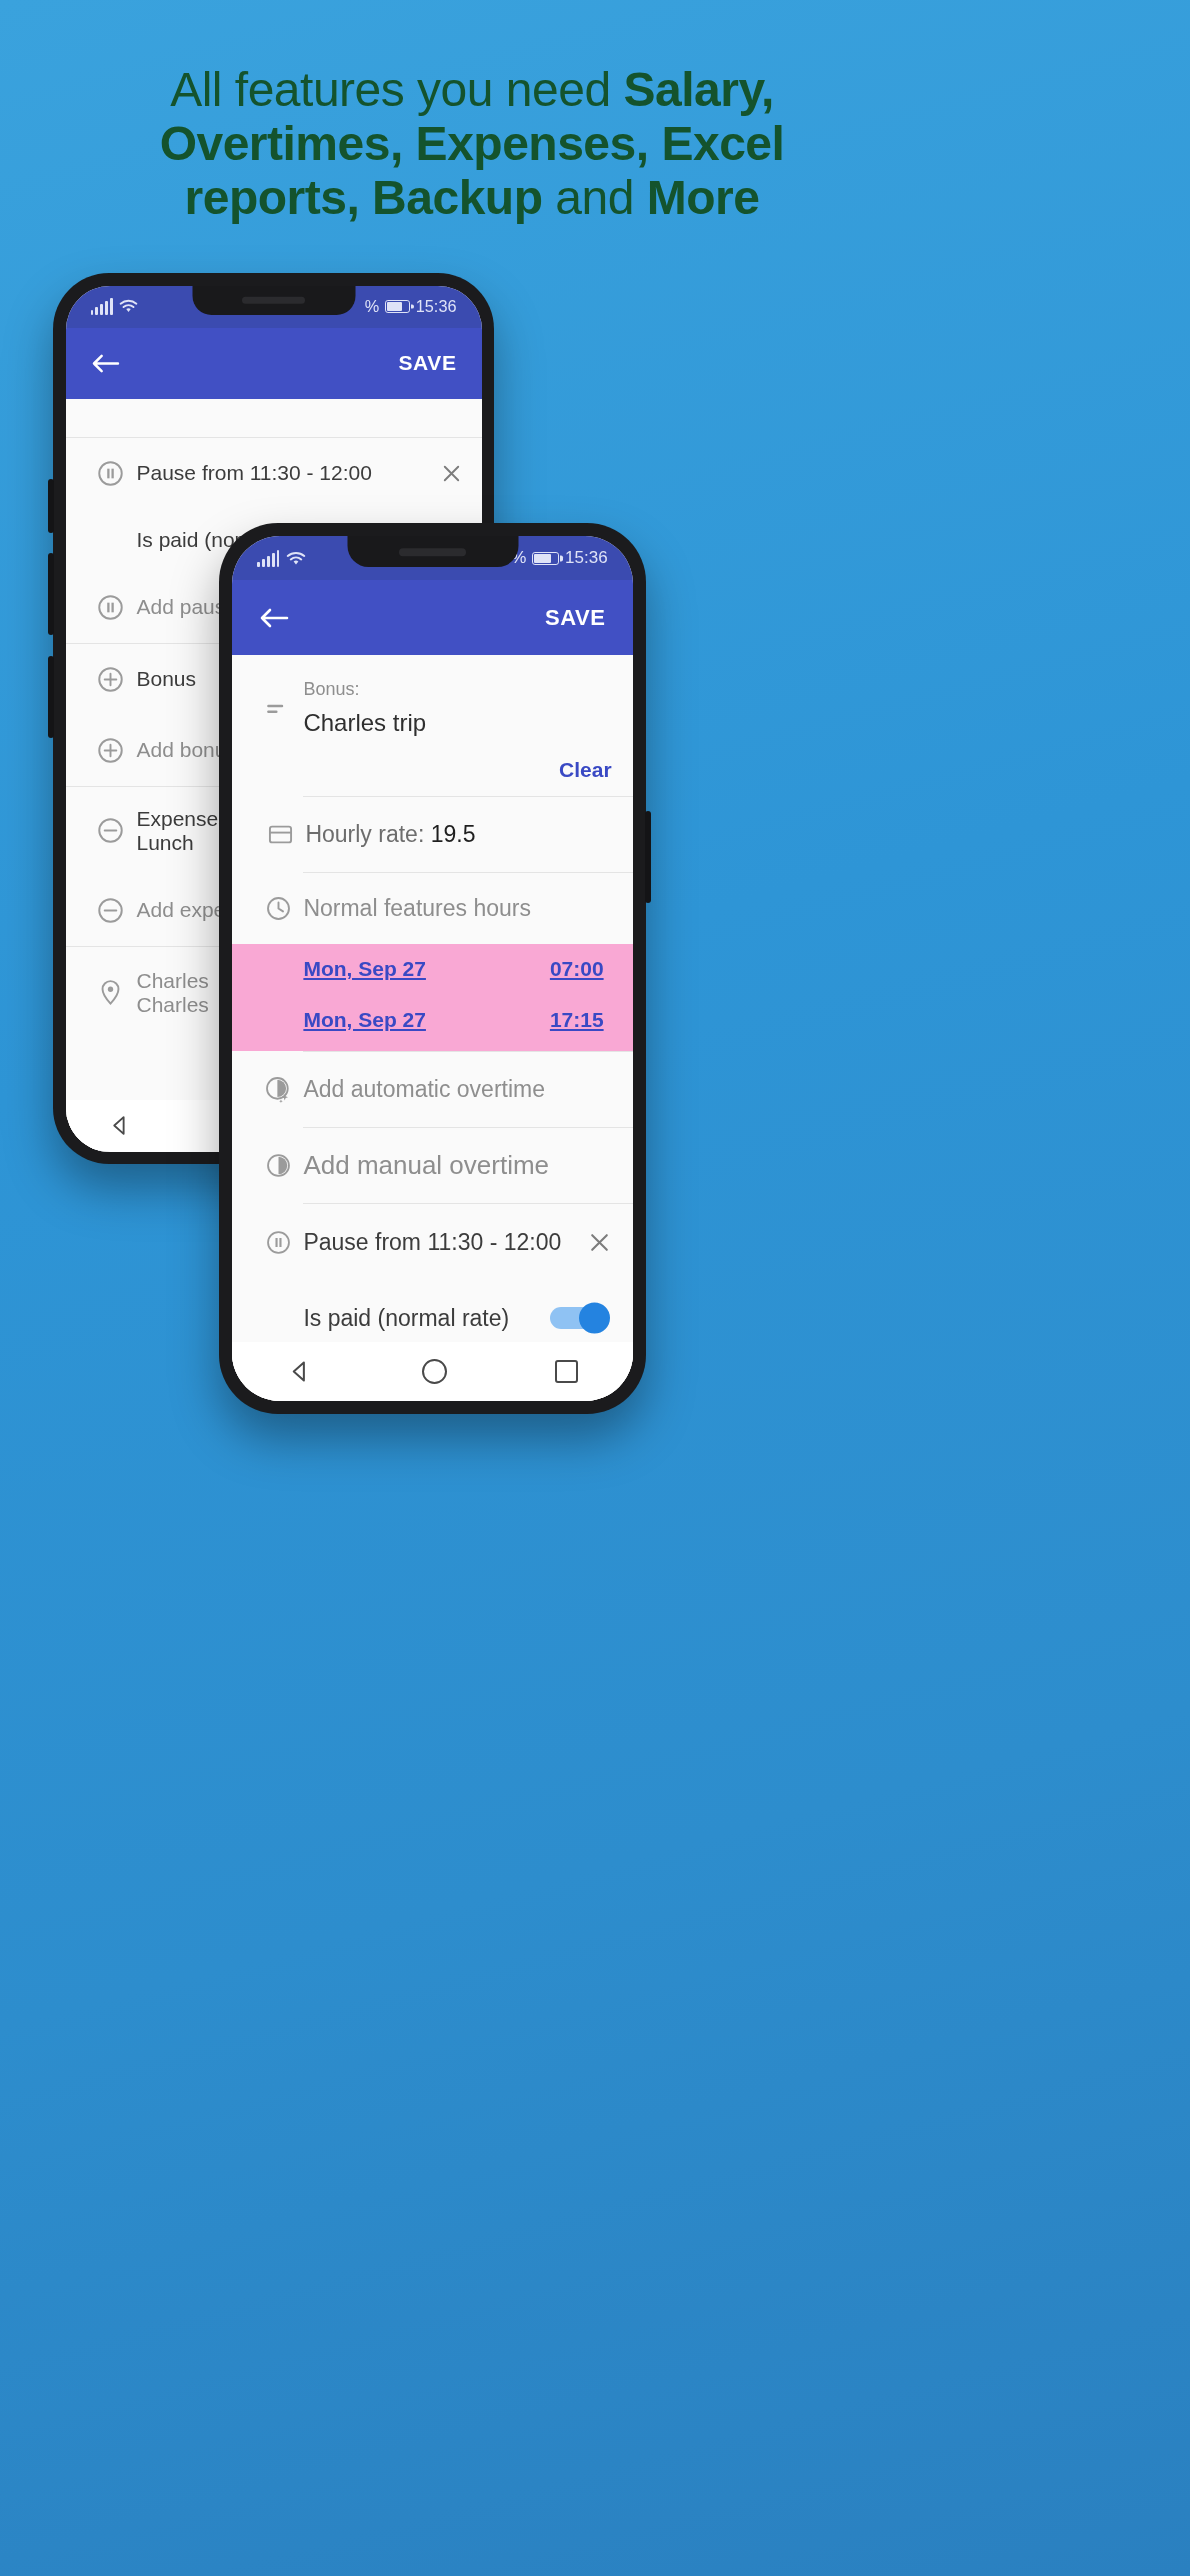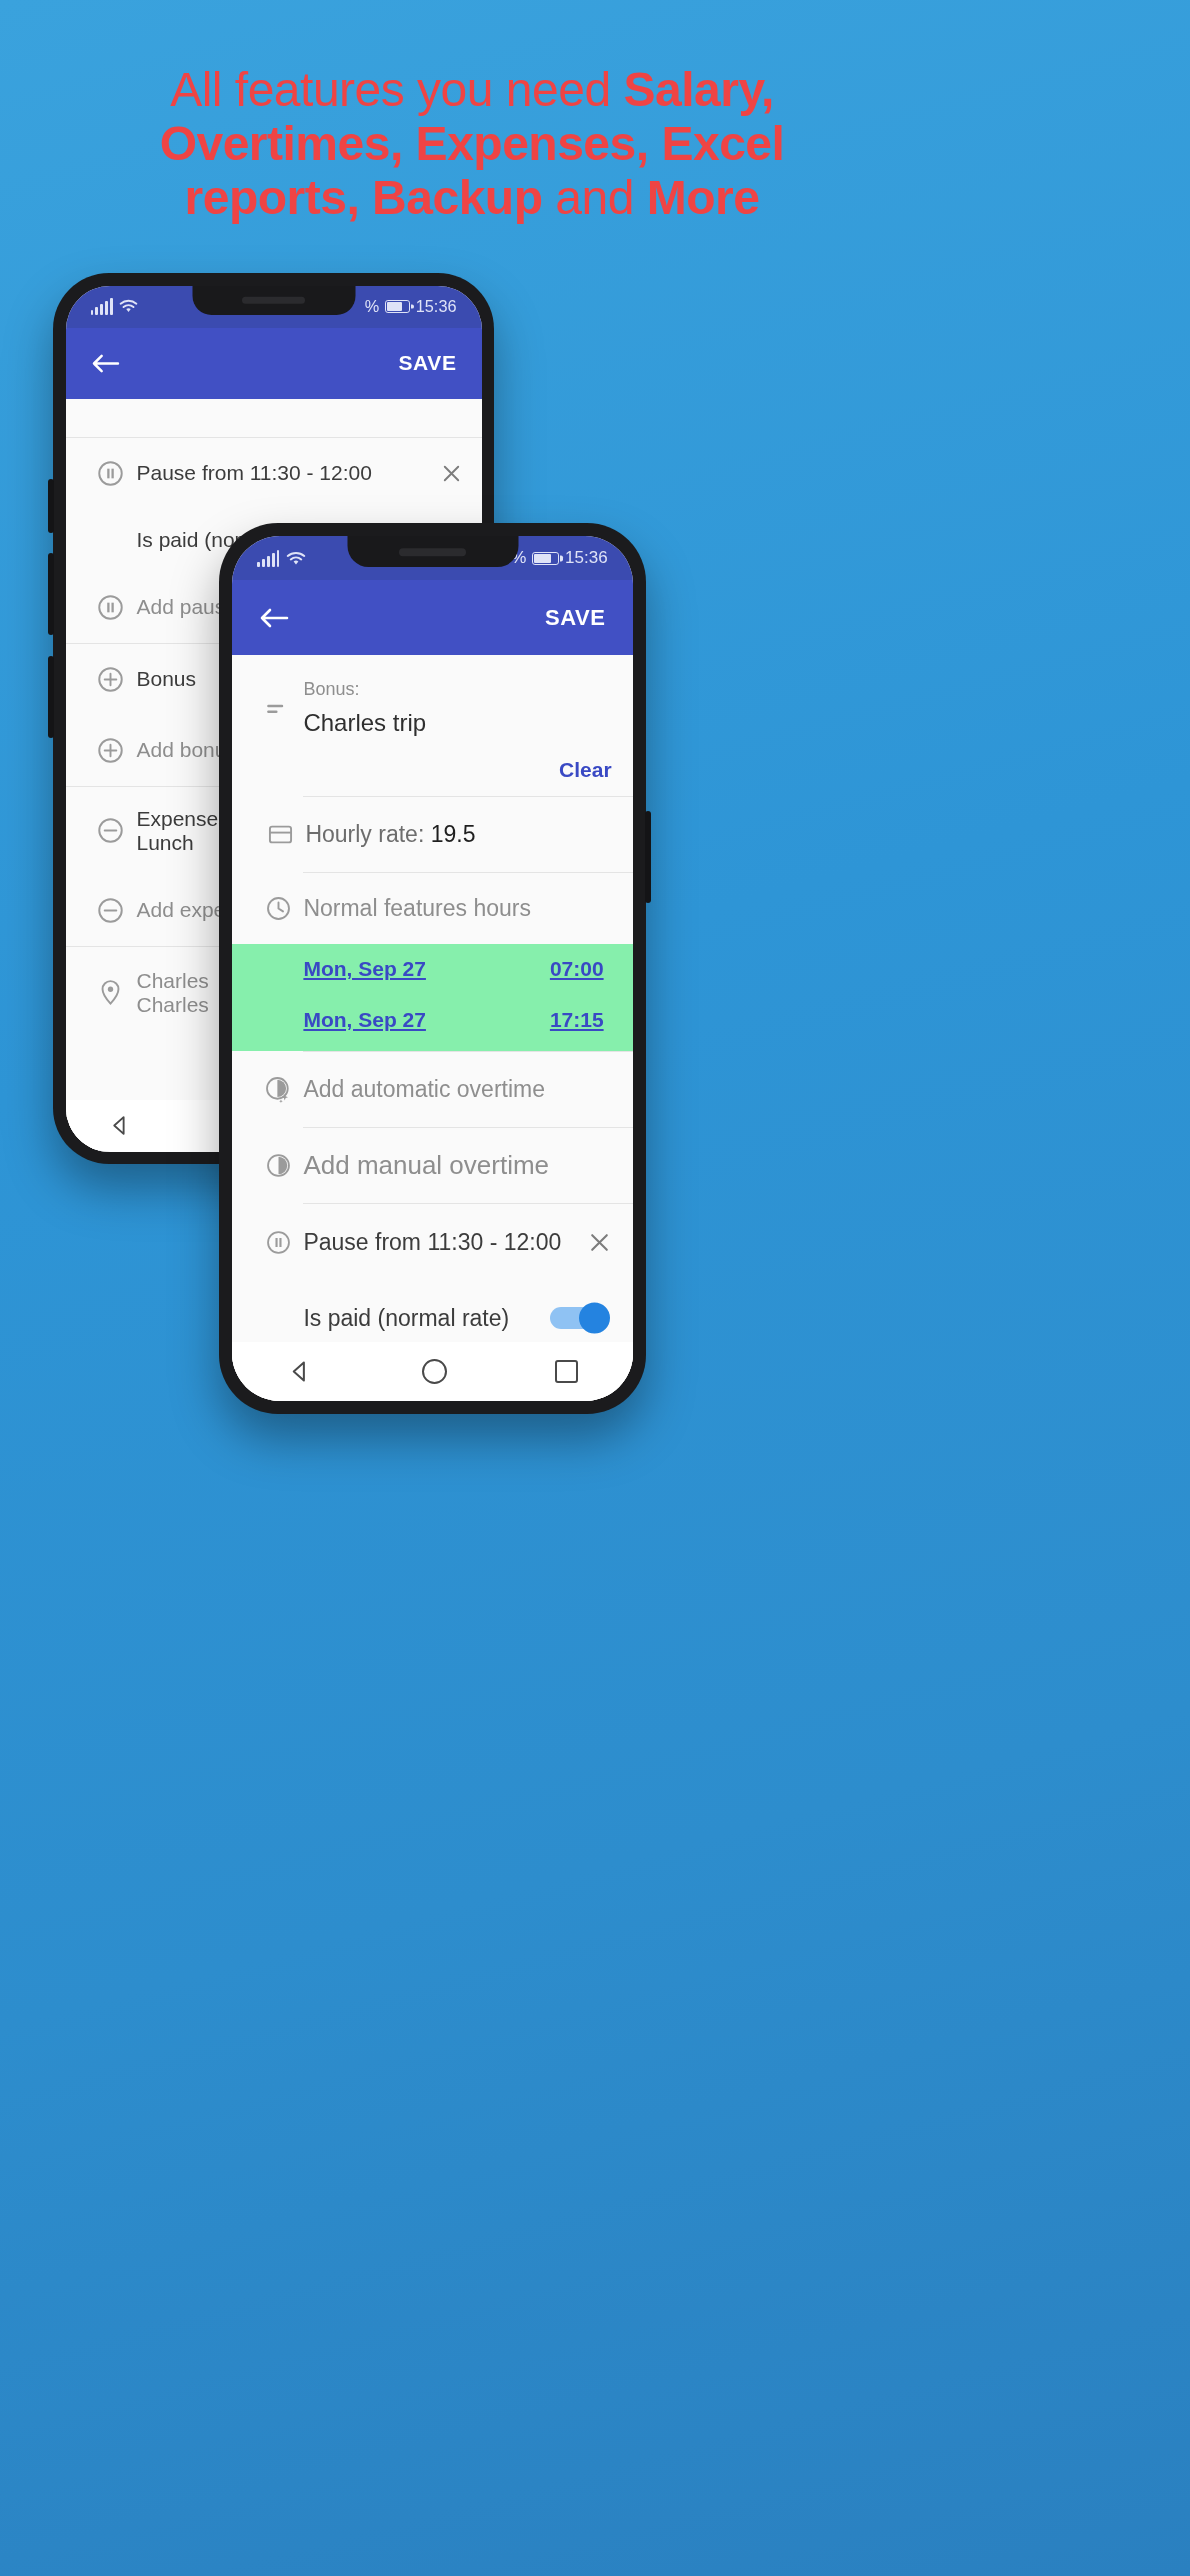--- a/index.html
+++ b/index.html
@@ -6,21 +6,21 @@
   html,body { width:1190px; height:2576px; }
   body{
     font-family:"Liberation Sans", sans-serif;
     background:linear-gradient(165deg,#3aa2dd 0%,#2e95d6 38%,#2d8dcd 70%,#2a80c0 100%);
     overflow:hidden; position:relative;
   }
 
   
   .headline{
     position:absolute; left:0; top:63px; width:944px;
-    text-align:center; color:#ef4444;
+    text-align:center; color:#14532d;
     font-size:48px; line-height:1.12; letter-spacing:-0.5px;
     padding:0 56px;
   }
   .headline .ln{ display:block; white-space:nowrap; }
   .headline b{ font-weight:700; }
   .headline .reg{ font-weight:400; }
 
   
   .phone{
     position:absolute;
@@ -78,21 +78,21 @@
   .row{
     display:flex; align-items:center;
     background:#fafafa; position:relative;
   }
   .row .ic{ flex:0 0 auto; display:flex; align-items:center; justify-content:center; color:#9b9b9b; }
   .row .txt{ flex:1 1 auto; color:#3c3c3c; }
   .row .txt.muted{ color:#8e8e8e; }
   .row .x{ color:#7c7c7c; flex:0 0 auto; }
   .sep{ background:#e4e4e4; height:1px; margin-left:0; }
 
-  .sub-row{ display:flex; align-items:flex-start; justify-content:space-between; background:#86efac; }
+  .sub-row{ display:flex; align-items:flex-start; justify-content:space-between; background:#f9a8d4; }
   .link{ color:#3949c4; text-decoration:underline; font-weight:700; }
 
   .toggle{
     position:relative; border-radius:957px; background:#8fc2f3; flex:0 0 auto;
   }
   .toggle .knob{
     position:absolute; right:-3.8px; top:50%; transform:translateY(-50%);
     border-radius:50%; background:#2483e0;
   }
 

